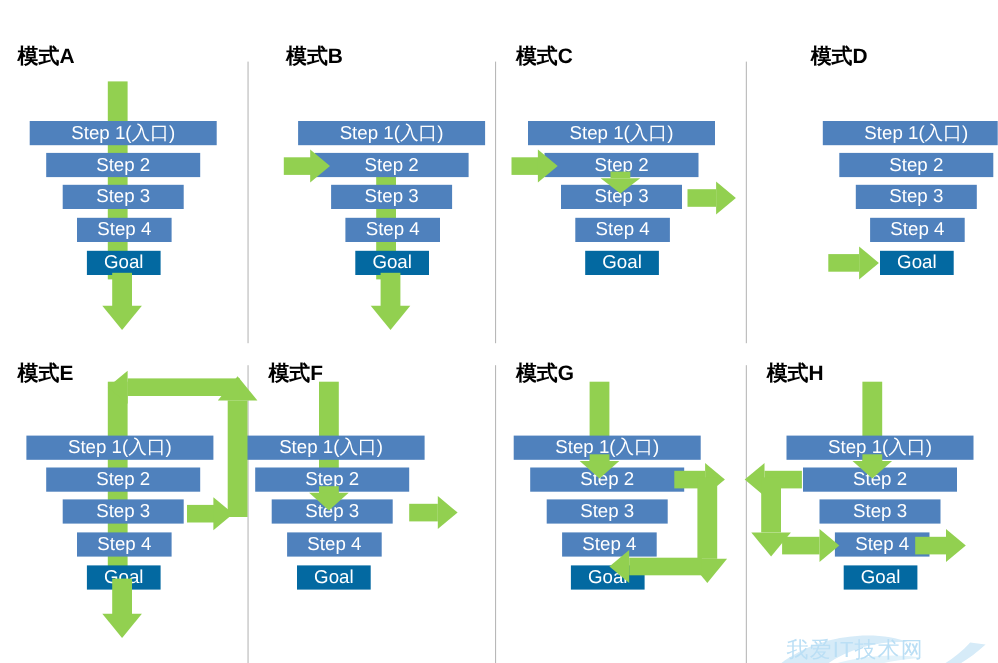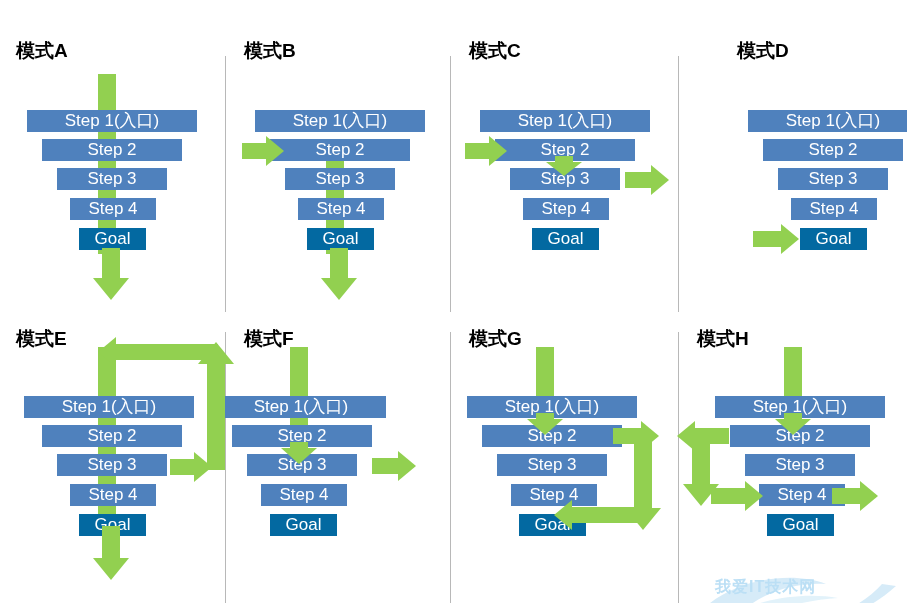--- a/index.html
+++ b/index.html
@@ -57,21 +57,21 @@
     width:0;height:0;border-top:15px solid transparent;border-bottom:15px solid transparent;
     border-right:18px solid #92D050;
   }
 
   
   .watermark{position:absolute;left:455px;top:566px;white-space:nowrap;z-index:10;}
   .wm-cn{font-size:19px;font-weight:bold;color:#2E74B5;letter-spacing:1px;}
   .wm-url{font-size:19px;color:#7EB6E8;letter-spacing:0px;margin-left:6px;}
   .wm-logo{position:absolute;left:700px;top:536px;width:200px;height:62px;z-index:9;opacity:.85;}
   .wm-logo-text{
-    position:absolute;left:715px;top:545px;font-size:16px;font-weight:bold;
+    position:absolute;left:715px;top:545px;font-size:20px;font-weight:normal;
     color:#BBDFF5;letter-spacing:1px;z-index:11;white-space:nowrap;
   }
 </style>
 </head>
 <body>
 
 <div class="canvas">
 
   <div class="divider" style="left:225px;top:24px;height:256px;"></div>
   <div class="divider" style="left:450px;top:24px;height:256px;"></div>
@@ -90,21 +90,21 @@
       <div class="head"></div>
     </div>
 
     <div class="bar blue" style="left:27px;top:78px;width:170px;">Step 1(入口)</div>
     <div class="bar blue" style="left:42px;top:107px;width:140px;">Step 2</div>
     <div class="bar blue" style="left:57px;top:136px;width:110px;">Step 3</div>
     <div class="bar blue" style="left:70px;top:166px;width:86px;">Step 4</div>
     <div class="bar red" style="left:79px;top:196px;width:67px;">Goal</div>
   </div>
 
-  <div class="panel" style="left:228px;top:0px;">
+  <div class="panel" style="left:244px;top:0px;">
     <div class="panel-title">模式B</div>
 
     <div class="shaft" style="left:98px;top:112px;width:18px;height:110px;"></div>
     <div class="arrow-down" style="left:93px;top:216px;width:36px;height:52px;">
       <div class="stem" style="width:18px;height:32px;"></div>
       <div class="head"></div>
     </div>
     <div class="arrow-right" style="left:14px;top:104px;width:42px;height:30px;">
       <div class="stem" style="width:26px;height:16px;"></div>
       <div class="head"></div>

